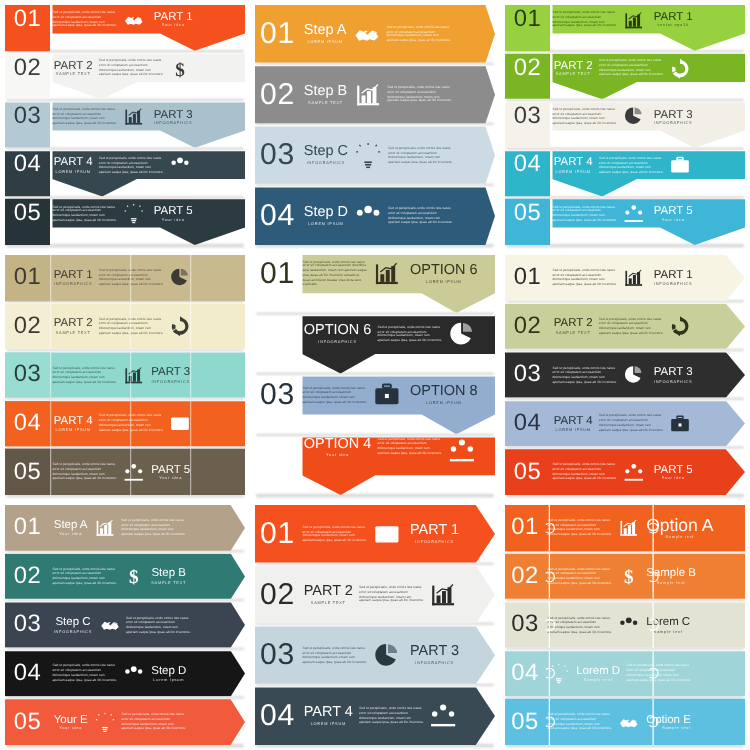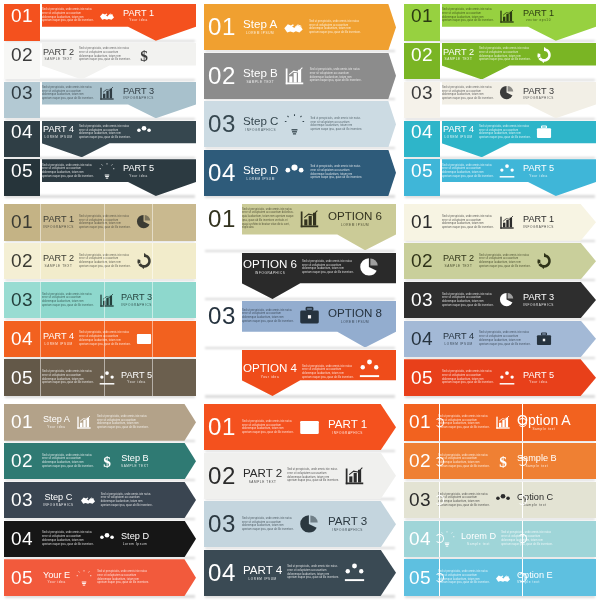--- a/index.html
+++ b/index.html
@@ -541,21 +541,21 @@
             <div style="flex: 0 0 2px;"></div>
             <div style="flex: 0 0 auto; text-align: center; padding: 0px 3px; color: rgb(38, 51, 63);">
               <div class="ttl" style="font-size: 11.5875px;">OPTION 8</div>
               <div class="sub" style="opacity: 0.85;">LOREM IPSUM</div>
             </div>
           </div>
         </div>
         <div class="shadow" style="left: 1px; top: 191.4px; width: 190px; height: 2.2px;"></div>
         <div class="row" style="left: 0px; top: 145.65px; width: 192px; height: 46.35px;">
           <div style="position: absolute; left: 37.6px; top: 0px; width: 154.4px; height: 46.35px; background: rgb(239, 76, 26); clip-path: polygon(0px 0px, 100% 0px, 100% 66%, 38% 66%, 20% 100%, 0px 66%);"></div>
-          <div style="position: absolute; left: 0px; top: 0px; width: 192px; height: 29.664px; display: flex; align-items: flex-end;">
+          <div style="position: absolute; left: 0px; top: 0px; width: 192px; height: 29.664px; display: flex; align-items: flex-start;">
             <div class="num" style="color: rgb(255, 255, 255); width: 36px; text-align: center; flex: 0 0 auto; font-size: 24.102px;">04</div>
             <div style="flex: 0 0 auto; text-align: center; padding: 0px 3px; color: rgb(255, 255, 255);">
               <div class="ttl" style="font-size: 11.5875px;">OPTION 4</div>
               <div class="sub" style="opacity: 0.85;">Your idea</div>
             </div>
             <div class="lorem" style="color: rgb(255, 255, 255); opacity: 0.8; flex: 1 1 auto; max-width: 56px; padding: 0px 2px;">Sed ut perspiciatis, unde omnis iste natus error sit voluptatem accusantium doloremque laudantium, totam rem aperiam eaque ipsa, quae ab illo inventore.</div>
             <div class="ico" style="flex: 0 0 auto; padding: 0px 3px;">
               <svg viewBox="0 0 24 24" width="21" height="21">
                 <circle cx="12" cy="4.6" r="2.8" fill="#ffffff"></circle>
                 <path d="M7.4 13 #ffffff7.4 9.8 9.4 8 12 8 #ffffff14.6 8 16.6 9.8 16.6 13 Z" fill="#ffffff"></path>
@@ -934,21 +934,21 @@
               <svg viewBox="0 0 24 24" width="16" height="16">
                 <circle cx="12" cy="6.4" r="3.5" fill="#2b2b2b"></circle>
                 <path d="M5.6 21 #2b2b2b5.6 16.2 8.4 13.6 12 13.6 #2b2b2b15.6 13.6 18.4 16.2 18.4 21 Z" fill="#2b2b2b"></path>
                 <circle cx="4.4" cy="9.4" r="2.7" fill="#2b2b2b"></circle>
                 <path d="M0 21 #2b2b2b0 17 1.8 14.8 4.4 14.8 #2b2b2b5.2 14.8 5.9 15 6.5 15.4 #2b2b2b5.2 16.8 4.5 18.8 4.5 21 Z" fill="#2b2b2b"></path>
                 <circle cx="19.6" cy="9.4" r="2.7" fill="#2b2b2b"></circle>
                 <path d="M24 21 #2b2b2b24 17 22.2 14.8 19.6 14.8 #2b2b2b18.8 14.8 18.1 15 17.5 15.4 #2b2b2b18.8 16.8 19.5 18.8 19.5 21 Z" fill="#2b2b2b"></path>
               </svg>
             </div>
             <div style="flex: 0 0 auto; text-align: center; padding: 0px 3px; color: rgb(43, 43, 43);">
-              <div class="ttl" style="font-size: 9.16px;">Option C</div>
+              <div class="ttl" style="font-size: 9.16px;">Lorem C</div>
               <div class="sub" style="opacity: 0.85;">Sample text</div>
             </div>
           </div>
           <div style="position: absolute; left: 31px; top: 13.72px; width: 9.2px; height: 9.2px; border-radius: 50%; border-width: 1.6px; border-style: solid; border-color: rgb(255, 255, 255) rgb(255, 255, 255) rgb(255, 255, 255) transparent; border-image: initial; background: transparent;"></div>
           <div style="position: absolute; left: 35px; top: 0px; width: 1.2px; height: 36.64px; background: rgb(255, 255, 255);"></div>
           <div style="position: absolute; left: 118px; top: 0px; width: 1.2px; height: 36.64px; background: rgb(255, 255, 255);"></div>
           <div style="position: absolute; left: 114px; top: 13.72px; width: 9.2px; height: 9.2px; border-radius: 50%; border-width: 1.6px; border-style: solid; border-color: rgb(255, 255, 255) rgb(255, 255, 255) rgb(255, 255, 255) transparent; border-image: initial; background: transparent;"></div>
         </div>
         <div class="shadow" style="left: 1px; top: 152.56px; width: 190px; height: 2.2px;"></div>
         <div class="row" style="left: 0px; top: 116.52px; width: 192px; height: 36.64px;">
@@ -980,21 +980,21 @@
           <div style="position: absolute; left: 0px; top: 0px; width: 192px; height: 36.64px; background: rgb(94, 192, 224);"></div>
           <div style="position: absolute; left: 0px; top: 0px; width: 192px; height: 36.64px; display: flex; align-items: center;">
             <div class="num" style="color: rgb(255, 255, 255); width: 32px; text-align: center; flex: 0 0 auto; font-size: 19.0528px;">05</div>
             <div class="lorem" style="color: rgb(255, 255, 255); opacity: 0.8; flex: 1 1 auto; max-width: 56px; padding: 0px 2px;">Sed ut perspiciatis, unde omnis iste natus error sit voluptatem accusantium doloremque laudantium, totam rem aperiam eaque ipsa, quae ab illo inventore.</div>
             <div class="ico" style="flex: 0 0 auto; padding: 0px 3px;">
               <svg viewBox="0 0 24 24" width="16" height="16">
                 <path d="M1.5 12.8 L5.5 8.2 L9 9.6 L11.4 8.4 L12.6 9.3 L10.4 10.8 L13 12.6 L16.5 9.4 L20.5 11 L22.5 14.4 L18.8 17.6 L14.6 16.4 L12 17.8 L8.4 16.6 L4.8 17.8 Z" fill="#ffffff"></path>
                 <path d="M13.4 12 L17 9 L21 10.6" stroke="#ffffff" stroke-width="1" fill="none"></path>
               </svg>
             </div>
-            <div style="flex: 0 0 auto; text-align: left; padding: 0px 3px; color: rgb(255, 255, 255);">
+            <div style="flex: 0 0 auto; text-align: right; padding: 0px 3px; color: rgb(255, 255, 255);">
               <div class="ttl" style="font-size: 9.16px;">Option E</div>
               <div class="sub" style="opacity: 0.85;">Sample text</div>
             </div>
           </div>
           <div style="position: absolute; left: 31px; top: 13.72px; width: 9.2px; height: 9.2px; border-radius: 50%; border-width: 1.6px; border-style: solid; border-color: rgb(255, 255, 255) rgb(255, 255, 255) rgb(255, 255, 255) transparent; border-image: initial; background: transparent;"></div>
           <div style="position: absolute; left: 35px; top: 0px; width: 1.2px; height: 36.64px; background: rgb(255, 255, 255);"></div>
           <div style="position: absolute; left: 118px; top: 0px; width: 1.2px; height: 36.64px; background: rgb(255, 255, 255);"></div>
           <div style="position: absolute; left: 114px; top: 13.72px; width: 9.2px; height: 9.2px; border-radius: 50%; border-width: 1.6px; border-style: solid; border-color: rgb(255, 255, 255) rgb(255, 255, 255) rgb(255, 255, 255) transparent; border-image: initial; background: transparent;"></div>
         </div>
       </div>

